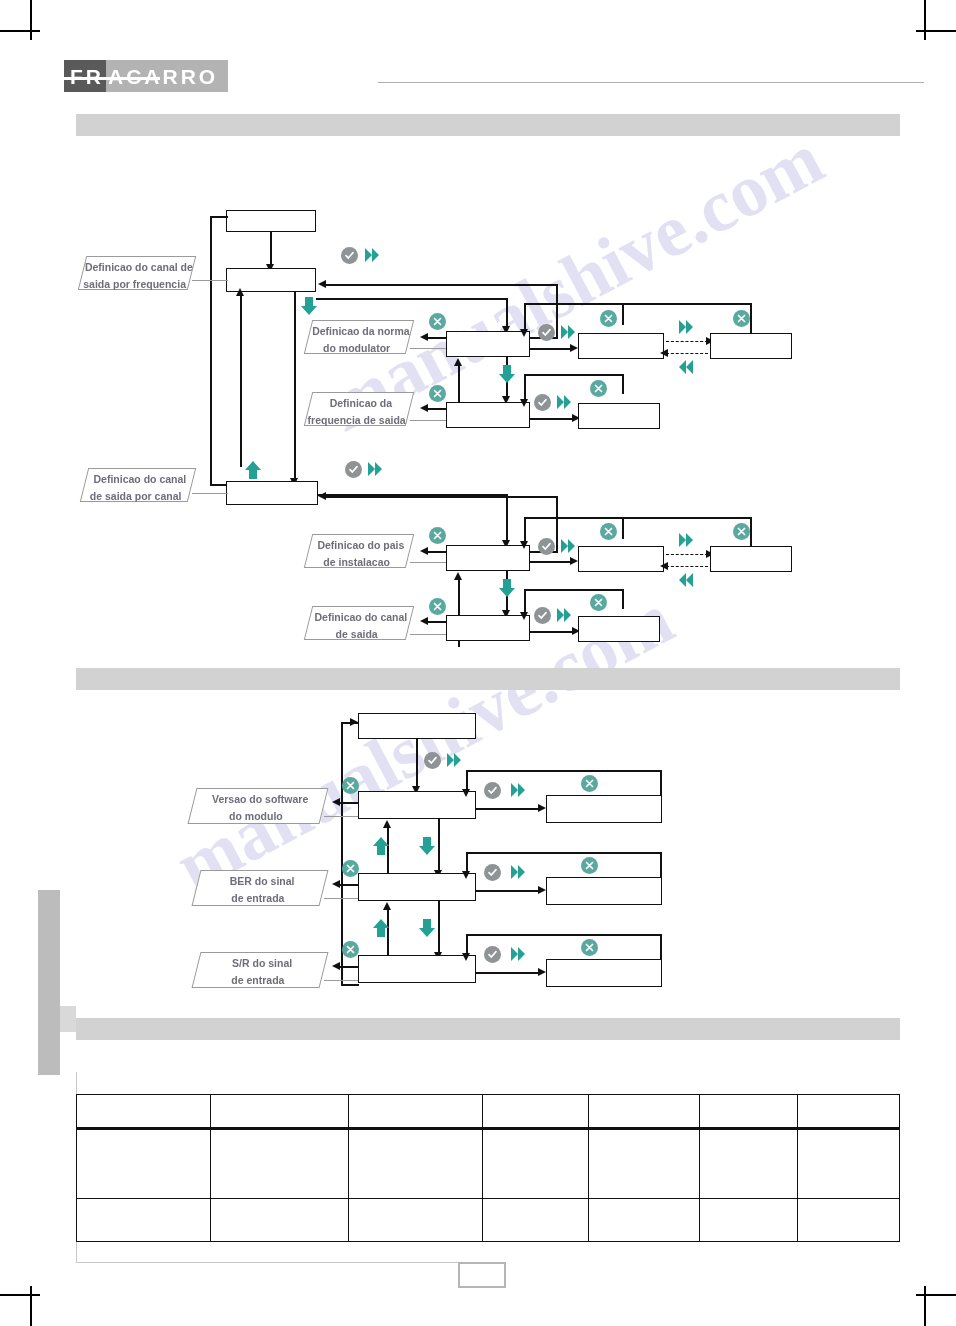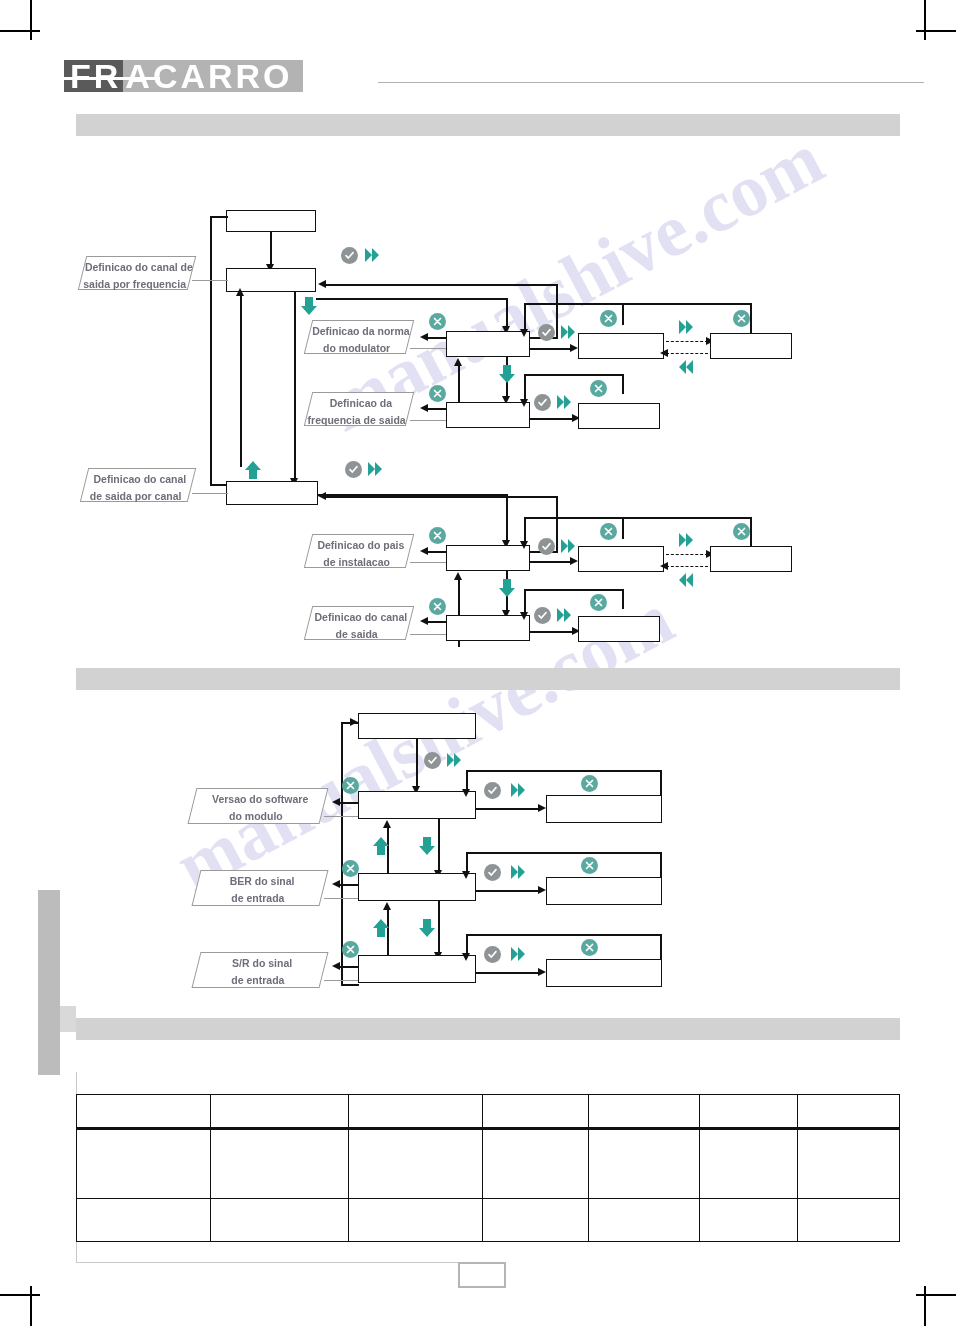--- a/index.html
+++ b/index.html
@@ -11,21 +11,21 @@
   
   .crop{position:absolute;background:#000;}
   .crop.h{height:2px;width:40px;}
   .crop.v{width:2px;height:40px;}
 
   
   .logo-wrap{position:absolute;left:64px;top:60px;display:flex;align-items:center;}
   .logo{display:flex;height:32px;align-items:stretch;}
   .logo-fr{background:#5a5a5a;display:flex;align-items:center;padding:0 2px 0 6px;}
   .logo-rest{background:#b3b3b3;display:flex;align-items:center;padding:0 10px 0 2px;}
-  .logo-text{color:#ffffff;font-size:34px;font-weight:bold;letter-spacing:3px;
+  .logo-text{color:#ffffff;font-size:21px;font-weight:bold;letter-spacing:3px;
              font-family:"Liberation Sans",sans-serif;line-height:1;}
   .logo-strike{position:absolute;left:64px;top:77px;width:96px;height:3px;background:#ffffff;}
   .hdr-rule{position:absolute;left:378px;top:82px;width:546px;height:1px;background:#b0b0b0;}
 
   
   .band{position:absolute;background:#d2d2d2;height:22px;left:76px;width:824px;}
 
   
   .side-tab{position:absolute;left:38px;width:22px;background:#bcbcbc;}
   .side-chip{position:absolute;background:#d9d9d9;}

